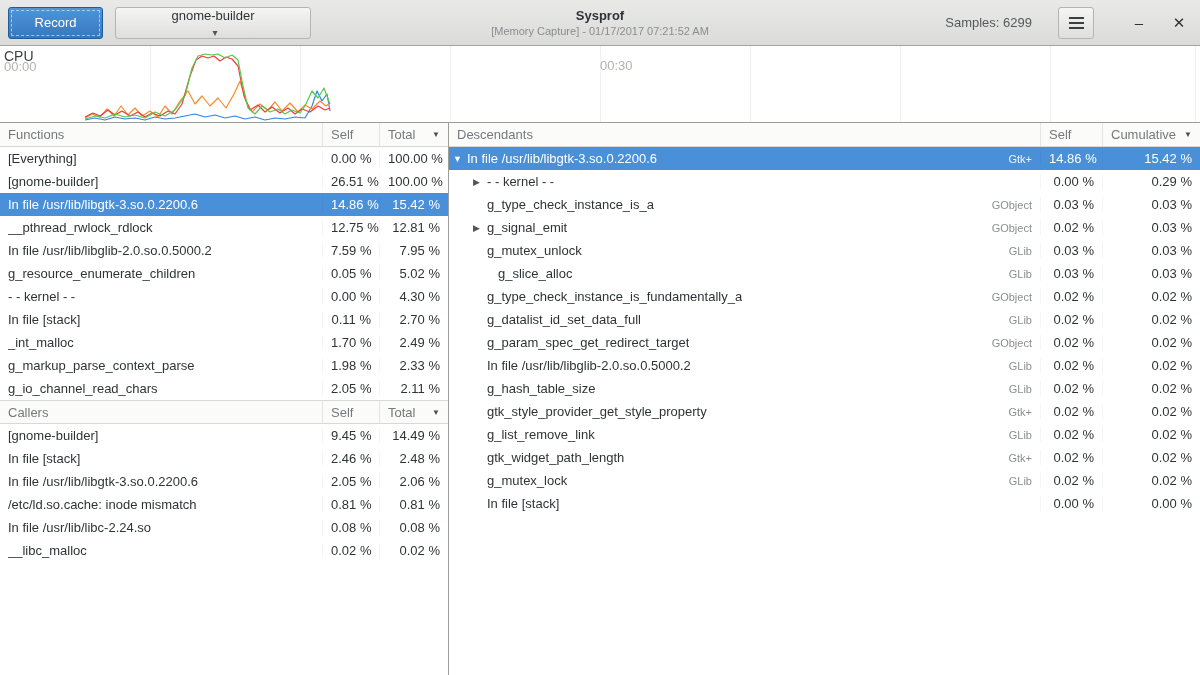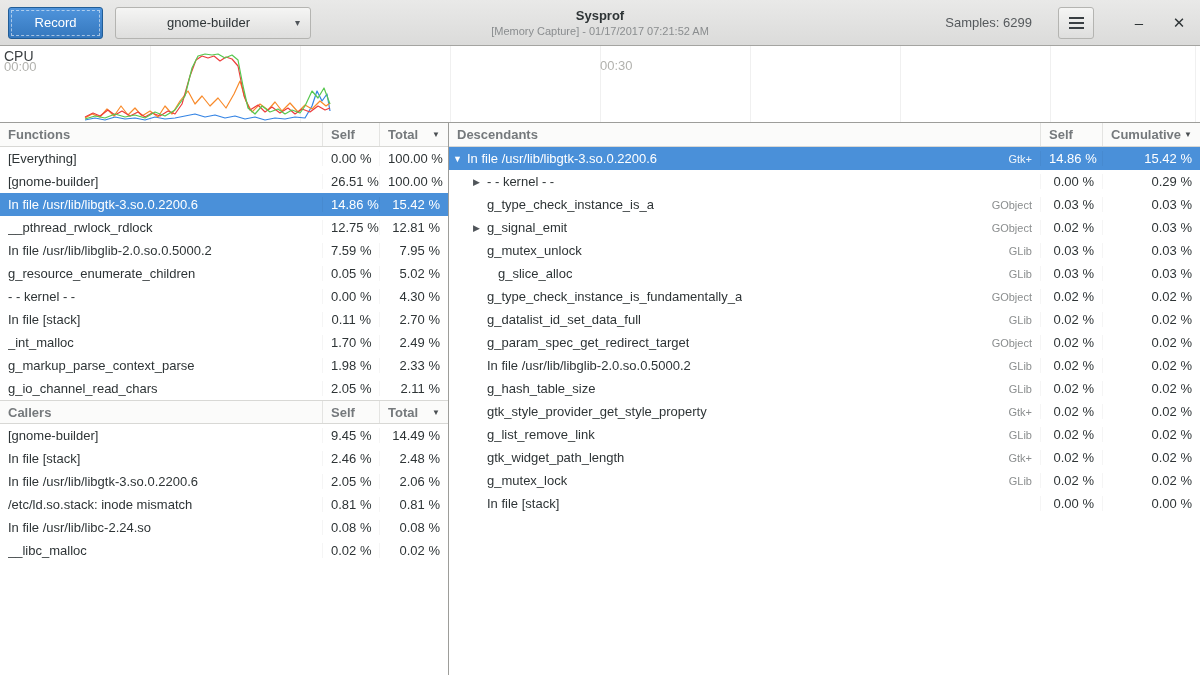--- a/index.html
+++ b/index.html
@@ -35,21 +35,21 @@
   .record-btn {
     width: 95px;
     background: linear-gradient(#4f94dc, #3578be);
     border: 1px solid #215d97;
     color: #ffffff;
     outline: 1px dashed rgba(255,255,255,0.55);
     outline-offset: -4px;
     margin-right: 12px;
     text-align: right;
   }
-  .process-btn { width: 196px; padding: 0 10px; }
+  .process-btn { width: 196px; padding: 0 10px; flex-direction: column; }
   .process-btn .process-label { flex: 1; text-align: center; }
   .caret { font-size: 10px; color: #50555a; margin-left: 4px; }
   .title-block {
     position: absolute; left: 0; right: 0; top: 0; height: 100%;
     display: flex; flex-direction: column; align-items: center; justify-content: center;
     pointer-events: none;
   }
   .title { font-weight: bold; font-size: 13px; color: #2e3436; }
   .subtitle { font-size: 11px; color: #8a8d8f; margin-top: 2px; }
   .header-right { margin-left: auto; display: flex; align-items: center; z-index: 1; }
@@ -84,21 +84,20 @@
   .content { display: flex; height: 552px; background: #ffffff; }
   .left { width: 449px; border-right: 1px solid #9d9d9a; display: flex; flex-direction: column; }
   .right { flex: 1; display: flex; flex-direction: column; min-width: 0; }
 
   .thead {
     display: flex; height: 24px;
     background: #fbfbfa;
     border-bottom: 1px solid #d8d8d5;
     color: #75797c;
     flex: none;
-    font-weight: bold;
   }
   .callers-table .thead { border-top: 1px solid #d8d8d5; }
   .th { display: flex; align-items: center; padding: 0 8px; }
   .th + .th { border-left: 1px solid #e4e4e2; }
   .sort { margin-left: auto; font-size: 8px; color: #4a4f52; }
 
   .tbody { flex: none; }
   .row { display: flex; height: 23px; align-items: center; }
   .row.selected { background: #4a90d9; color: #ffffff; }
   .cell { padding: 0 8px; white-space: nowrap; overflow: hidden; }
@@ -292,21 +291,21 @@
           </div>
           <div class="row">
             <div class="cell name-cell">
               <span class="fn-label">In file /usr/lib/libgtk-3.so.0.2200.6</span>
             </div>
             <div class="cell num-cell w-self">2.05 %</div>
             <div class="cell num-cell w-total">2.06 %</div>
           </div>
           <div class="row">
             <div class="cell name-cell">
-              <span class="fn-label">/etc/ld.so.stack: inode mismatch</span>
+              <span class="fn-label">/etc/ld.so.cache: inode mismatch</span>
             </div>
             <div class="cell num-cell w-self">0.81 %</div>
             <div class="cell num-cell w-total">0.81 %</div>
           </div>
           <div class="row">
             <div class="cell name-cell">
               <span class="fn-label">In file /usr/lib/libc-2.24.so</span>
             </div>
             <div class="cell num-cell w-self">0.08 %</div>
             <div class="cell num-cell w-total">0.08 %</div>

